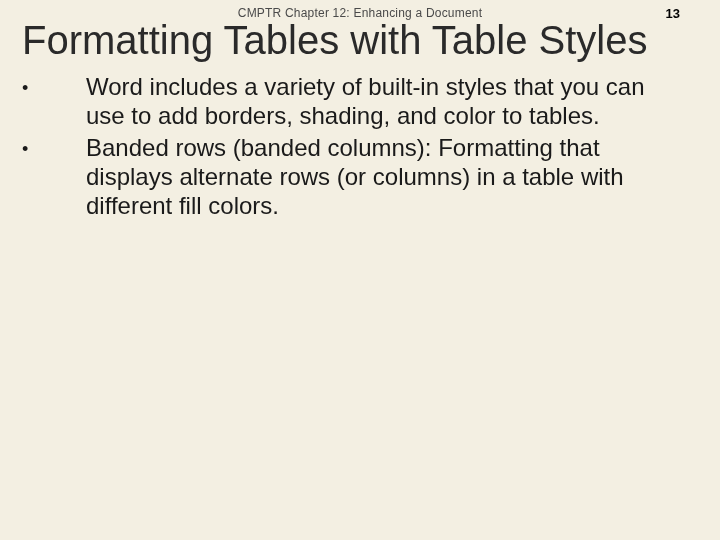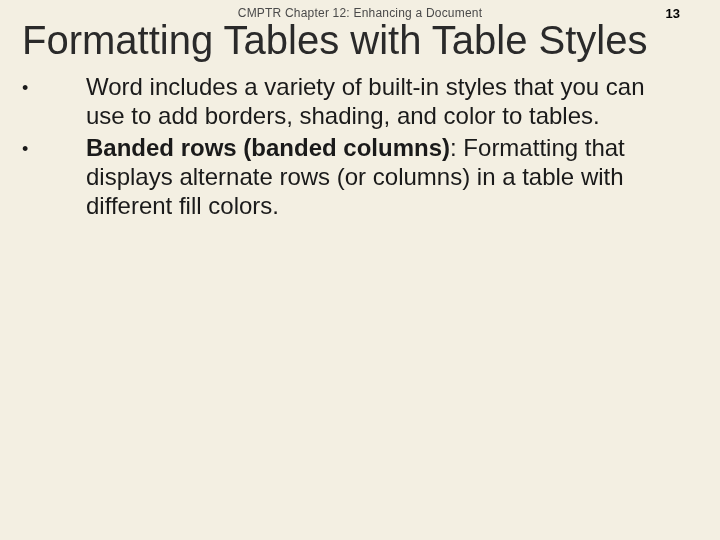--- a/index.html
+++ b/index.html
@@ -62,21 +62,21 @@
     width: 16px;
     font-size: 18px;
     line-height: 28px;
     padding-top: 2px;
   }
   .txt {
     flex: 1 1 auto;
     margin-left: 48px;
   }
   .bold {
-    font-weight: bold;
+    font-weight: normal;
   }
 </style>
 </head>
 <body>
 
 <div class="slide">
 
   <div class="header-label">CMPTR Chapter 12: Enhancing a Document</div>
 
   <div class="page-number">13</div>

